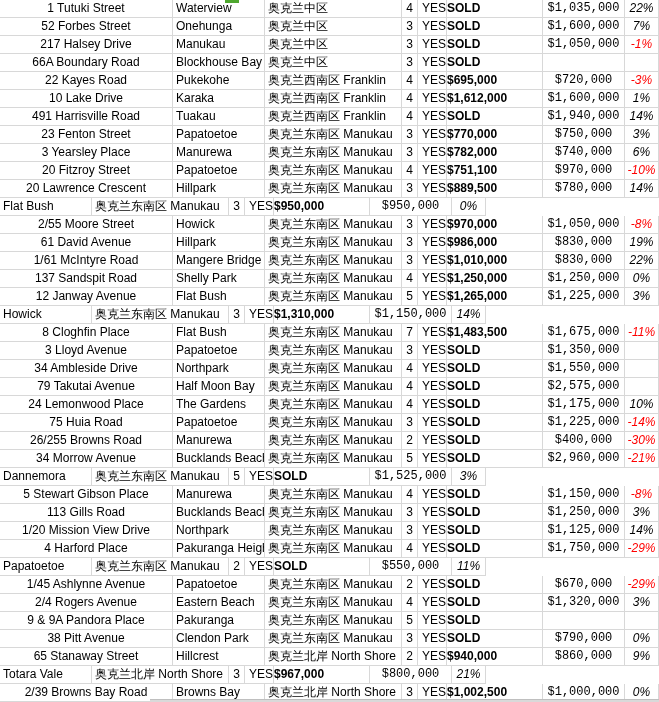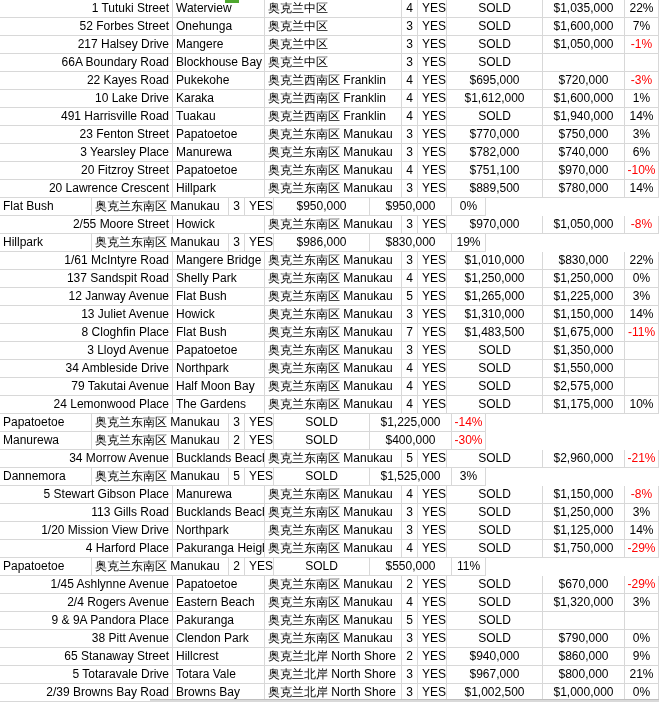--- a/index.html
+++ b/index.html
@@ -8,28 +8,28 @@
     font-family:"Liberation Sans",sans-serif;
     font-size:12px;color:#000;overflow:hidden;
   }
   .grid{position:relative;width:659px;height:702px;overflow:hidden;background:#fff;}
   .row{display:flex;height:18px;}
   .cell{
     box-sizing:border-box;height:18px;line-height:17px;
     border-right:1px solid #d8d8d8;border-bottom:1px solid #d8d8d8;
     overflow:hidden;white-space:nowrap;flex:none;
   }
-  .c0{width:173px;padding:0 3px;text-align:right;}
+  .c0{width:173px;padding:0 3px;text-align:center;}
   .c1{width:92px;padding:0 3px;text-align:left;}
   .c2{width:137px;padding:0 3px;text-align:left;}
   .c3{width:16px;padding:0;text-align:center;}
   .c4{width:29px;padding:0;text-align:right;}
-  .c5{width:96px;padding:0;text-align:center;}
-  .c6{width:82px;padding:0;text-align:center;}
-  .c7{width:34px;padding:0 2px;text-align:center;}
+  .c5{width:96px;padding:0;font-weight:bold;}
+  .c6{width:82px;padding:0;text-align:center;font-family:Liberation Mono, monospace;}
+  .c7{width:34px;padding:0 2px;text-align:center;font-style:italic;}
   .neg{color:#ff0000;}
   .artifact-green{position:absolute;left:225px;top:0;width:14px;height:3px;background:#4ea72e;}
   .band-gray{position:absolute;left:150px;top:699px;width:509px;height:3px;background:#d9d9d9;border-top:1px solid #bfbfbf;box-sizing:border-box;}
 </style>
 </head>
 <body>
 
 <div class="grid">
   <div id="rows-container">
   <div class="row">
@@ -49,21 +49,21 @@
     <div class="cell c2">奥克兰中区</div>
     <div class="cell c3">3</div>
     <div class="cell c4">YES</div>
     <div class="cell c5">SOLD</div>
     <div class="cell c6">$1,600,000</div>
     <div class="cell c7">7%</div>
   </div>
 
   <div class="row">
     <div class="cell c0">217 Halsey Drive</div>
-    <div class="cell c1">Mangere</div>
+    <div class="cell c1">Manukau</div>
     <div class="cell c2">奥克兰中区</div>
     <div class="cell c3">3</div>
     <div class="cell c4">YES</div>
     <div class="cell c5">SOLD</div>
     <div class="cell c6">$1,050,000</div>
     <div class="cell c7 neg">-1%</div>
   </div>
 
   <div class="row">
     <div class="cell c0">66A Boundary Road</div>
@@ -168,20 +168,21 @@
     <div class="cell c1">Howick</div>
     <div class="cell c2">奥克兰东南区 Manukau</div>
     <div class="cell c3">3</div>
     <div class="cell c4">YES</div>
     <div class="cell c5">$970,000</div>
     <div class="cell c6">$1,050,000</div>
     <div class="cell c7 neg">-8%</div>
   </div>
 
   <div class="row">
+    <div class="cell c0">61 David Avenue</div>
     <div class="cell c1">Hillpark</div>
     <div class="cell c2">奥克兰东南区 Manukau</div>
     <div class="cell c3">3</div>
     <div class="cell c4">YES</div>
     <div class="cell c5">$986,000</div>
     <div class="cell c6">$830,000</div>
     <div class="cell c7">19%</div>
   </div>
 
   <div class="row">
@@ -211,21 +212,20 @@
     <div class="cell c1">Flat Bush</div>
     <div class="cell c2">奥克兰东南区 Manukau</div>
     <div class="cell c3">5</div>
     <div class="cell c4">YES</div>
     <div class="cell c5">$1,265,000</div>
     <div class="cell c6">$1,225,000</div>
     <div class="cell c7">3%</div>
   </div>
 
   <div class="row">
-    <div class="cell c0">13 Juliet Avenue</div>
     <div class="cell c1">Howick</div>
     <div class="cell c2">奥克兰东南区 Manukau</div>
     <div class="cell c3">3</div>
     <div class="cell c4">YES</div>
     <div class="cell c5">$1,310,000</div>
     <div class="cell c6">$1,150,000</div>
     <div class="cell c7">14%</div>
   </div>
 
   <div class="row">
@@ -277,30 +277,32 @@
     <div class="cell c1">The Gardens</div>
     <div class="cell c2">奥克兰东南区 Manukau</div>
     <div class="cell c3">4</div>
     <div class="cell c4">YES</div>
     <div class="cell c5">SOLD</div>
     <div class="cell c6">$1,175,000</div>
     <div class="cell c7">10%</div>
   </div>
 
   <div class="row">
+    <div class="cell c0">75 Huia Road</div>
     <div class="cell c1">Papatoetoe</div>
     <div class="cell c2">奥克兰东南区 Manukau</div>
     <div class="cell c3">3</div>
     <div class="cell c4">YES</div>
     <div class="cell c5">SOLD</div>
     <div class="cell c6">$1,225,000</div>
     <div class="cell c7 neg">-14%</div>
   </div>
 
   <div class="row">
+    <div class="cell c0">26/255 Browns Road</div>
     <div class="cell c1">Manurewa</div>
     <div class="cell c2">奥克兰东南区 Manukau</div>
     <div class="cell c3">2</div>
     <div class="cell c4">YES</div>
     <div class="cell c5">SOLD</div>
     <div class="cell c6">$400,000</div>
     <div class="cell c7 neg">-30%</div>
   </div>
 
   <div class="row">
@@ -427,21 +429,20 @@
     <div class="cell c1">Hillcrest</div>
     <div class="cell c2">奥克兰北岸 North Shore</div>
     <div class="cell c3">2</div>
     <div class="cell c4">YES</div>
     <div class="cell c5">$940,000</div>
     <div class="cell c6">$860,000</div>
     <div class="cell c7">9%</div>
   </div>
 
   <div class="row">
-    <div class="cell c0">5 Totaravale Drive</div>
     <div class="cell c1">Totara Vale</div>
     <div class="cell c2">奥克兰北岸 North Shore</div>
     <div class="cell c3">3</div>
     <div class="cell c4">YES</div>
     <div class="cell c5">$967,000</div>
     <div class="cell c6">$800,000</div>
     <div class="cell c7">21%</div>
   </div>
 
   <div class="row">

